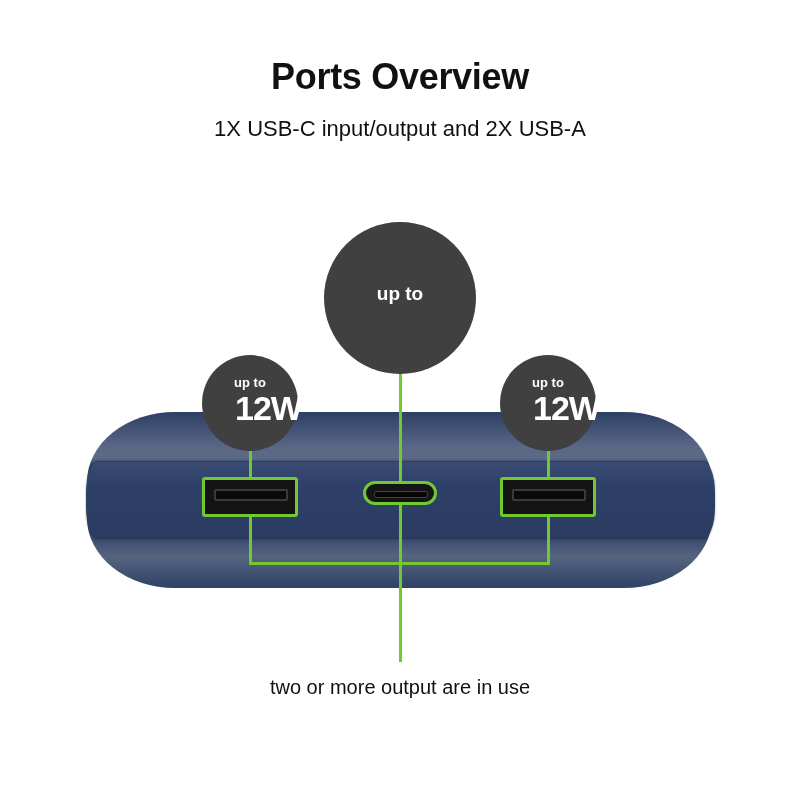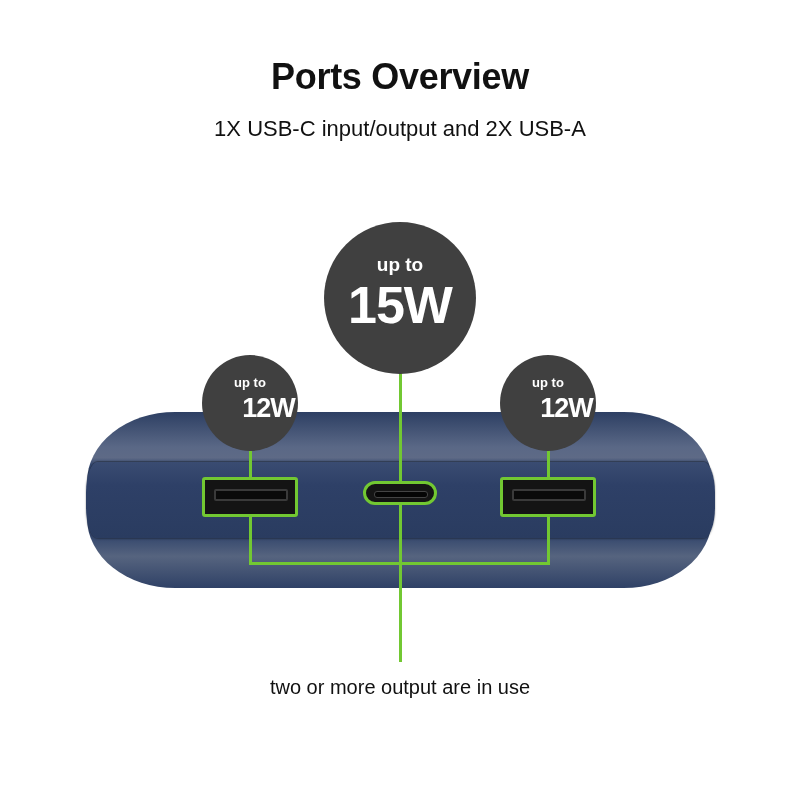--- a/index.html
+++ b/index.html
@@ -12,21 +12,21 @@
     background:linear-gradient(180deg,#3a4c72 0%,#2e4067 30%,#2a3c60 100%);box-shadow:0 1px 2px rgba(0,0,0,.35), 0 -1px 1px rgba(0,0,0,.3);}
   .port-a{position:absolute;width:96px;height:40px;background:#141414;border:3px solid #72c832;border-radius:3px;box-sizing:border-box;}
   .port-a .slot{position:absolute;left:9px;top:9px;width:74px;height:12px;background:#0a0a0a;border:2px solid #3a3a3a;border-radius:2px;box-sizing:border-box;}
   .port-c{position:absolute;left:363px;top:481px;width:74px;height:24px;border-radius:12px;background:#151515;border:3px solid #72c832;box-sizing:border-box;}
   .port-c .slot{position:absolute;left:8px;top:7px;width:52px;height:5px;background:#050505;border:1px solid #444;border-radius:3px;}
   .line{position:absolute;background:#72c832;}
   .bubble{position:absolute;border-radius:50%;background:#404040;color:#fff;text-align:center;display:flex;flex-direction:column;align-items:center;justify-content:center;font-weight:bold;}
   .bubble.small{width:96px;height:96px;}
   .bubble.big{width:152px;height:152px;}
   .bubble.small .up{font-size:13px;margin-top:-6px;}
-  .bubble.small .val{font-size:27px;line-height:36px;letter-spacing:-1px;margin-left:37px;}
+  .bubble.small .val{font-size:34px;line-height:36px;letter-spacing:-1px;margin-left:37px;}
   .bubble.big .up{font-size:19px;margin-top:-8px;}
   .bubble.big .val{font-size:52px;line-height:58px;letter-spacing:-1px;}
   .note{position:absolute;top:672px;left:0;width:800px;text-align:center;font-size:20px;line-height:30px;}
 </style>
 </head>
 <body>
 
 <div class="title">Ports Overview</div>
 <div class="subtitle">1X USB-C input/output and 2X USB-A</div>
 
@@ -50,21 +50,20 @@
 <div class="port-a" style="left:500px;top:477px;">
   <div class="slot"></div>
 </div>
 
 <div class="bubble small" style="left:202px;top:355px;">
   <span class="up">up to</span>
   <span class="val">12W</span>
 </div>
 <div class="bubble big" style="left:324px;top:222px;">
   <span class="up">up to</span>
-  <span class="val">15W</span>
 </div>
 <div class="bubble small" style="left:500px;top:355px;">
   <span class="up">up to</span>
   <span class="val">12W</span>
 </div>
 
 <div class="note">
   <div>two or more output are in use</div>
 </div>
 

